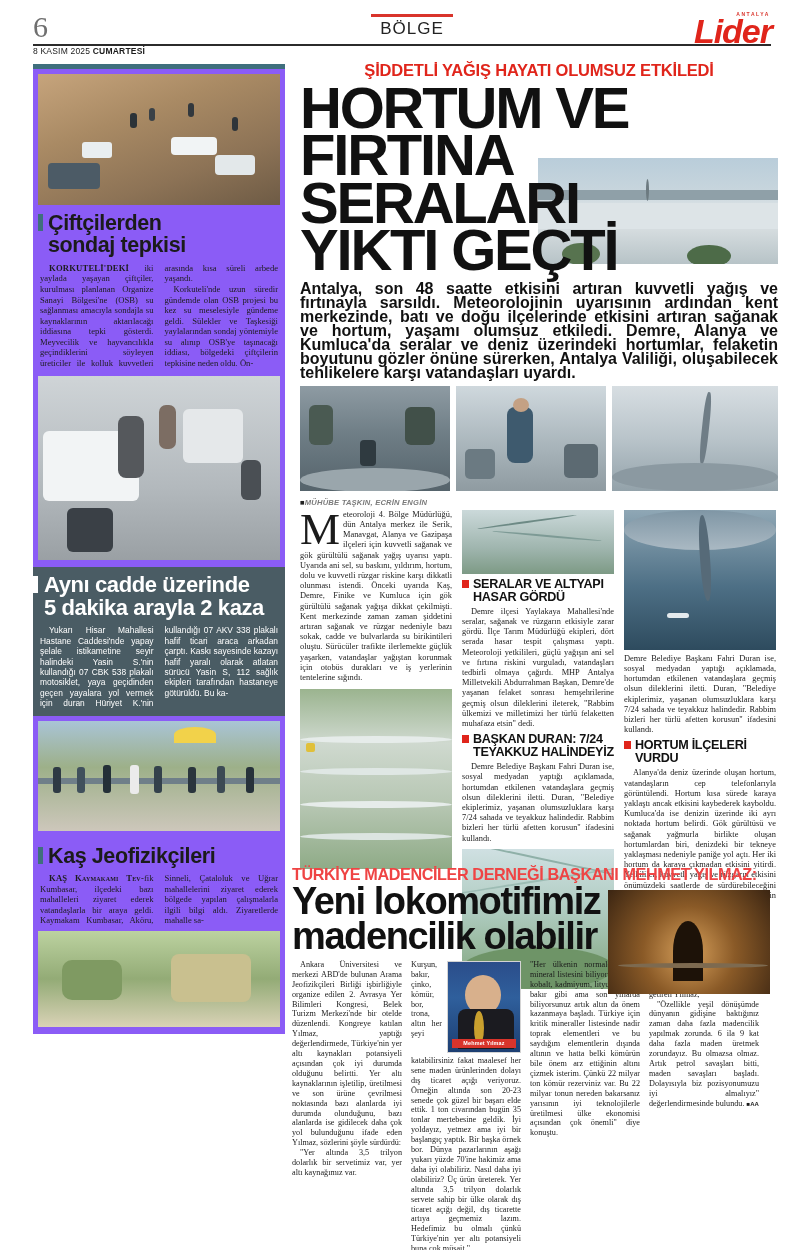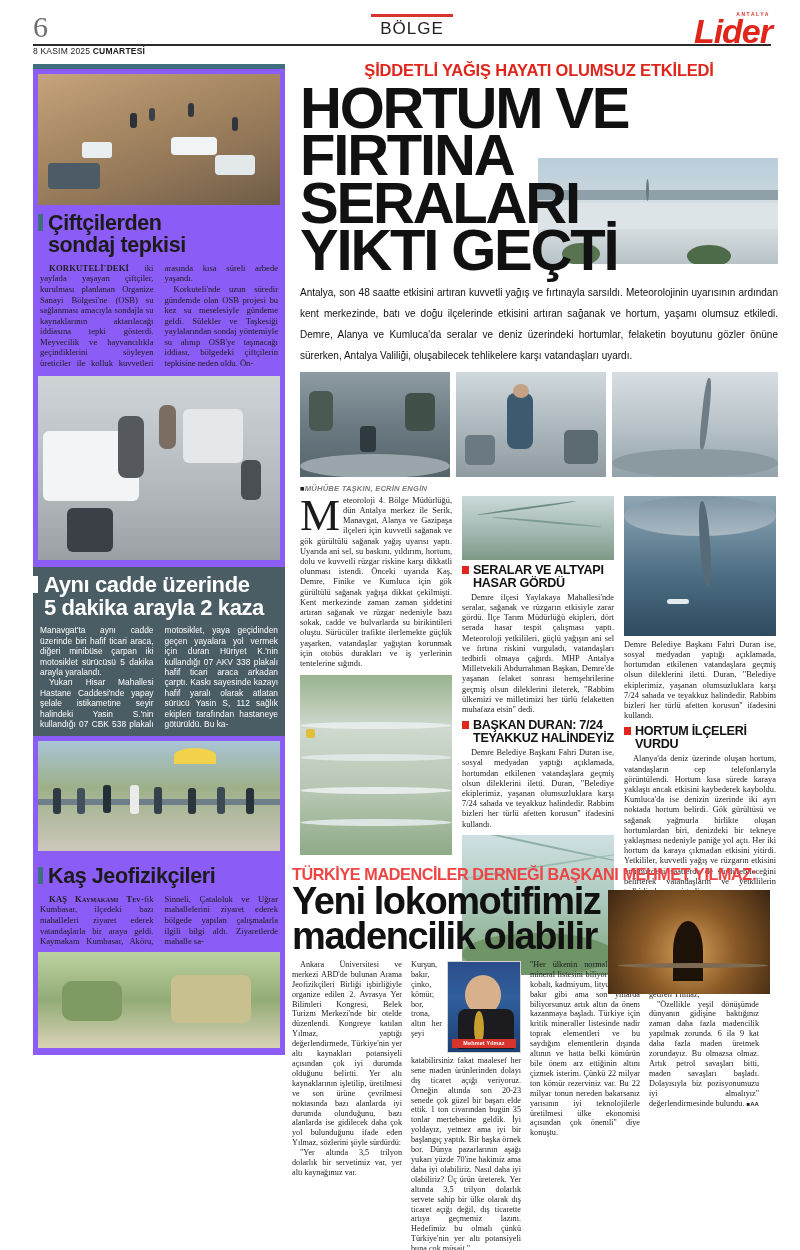--- a/index.html
+++ b/index.html
@@ -91,22 +91,22 @@
     font-size:58px; line-height:.82; color:#111; letter-spacing:-2.2px;
     text-transform:uppercase; margin-top:2px;
   }
   .mainhead span { display:block; }
   .head-photo {
     position:absolute; right:0px; top:96px; width:240px; height:106px;
     background:#9fb0b8; overflow:hidden; z-index:0;
   }
   .mainhead-wrap { position:relative; z-index:2; }
   .spot {
-    font-family:"Liberation Sans", sans-serif; font-size:10px; line-height:21px;
-    color:#111; text-align:justify; margin-top:8px; font-weight:400;
+    font-family:"Liberation Sans", sans-serif; font-size:16px; line-height:14px;
+    color:#111; text-align:justify; margin-top:8px; font-weight:700;
   }
 
   .photorow { display:flex; gap:6px; margin-top:6px; }
   .photorow .p { height:105px; background:#a9b6bc; overflow:hidden; position:relative;}
 
   .byline {
     font-family:"Liberation Sans", sans-serif; font-weight:700; font-style:italic;
     font-size:7.6px; color:#7a7a7a; margin:7px 0 3px; letter-spacing:.2px;
   }
   .byline::before { content:"\25A0 "; color:#222; font-style:normal; }
@@ -227,21 +227,20 @@
     </div>
   </div>
 
   <div class="dark-block">
     <div class="lhead">
       <span>Aynı cadde üzerinde</span><br>
       <span>5 dakika arayla 2 kaza</span>
     </div>
     <div class="twocol" style="padding:0 7px 7px">
       <div class="bodytxt">
-        <p class="first" style="text-indent:0">Manavgat'ta aynı cadde üzerinde biri hafif ticari araca, diğeri minibüse çarpan iki motosiklet sürücüsü 5 dakika arayla yaralandı.</p>
         <p>Yukarı Hisar Mahallesi Hastane Caddesi'nde yapay şelale istikametine seyir halindeki Yasin S.'nin kullandığı 07 CBK 538 plakalı motosiklet, yaya geçidinden geçen yayalara yol vermek için duran Hüriyet K.'nin kullandığı 07 AKV 338 plakalı hafif ticari araca arkadan çarptı. Kaskı sayesinde kazayı hafif yaralı olarak atlatan sürücü Yasin S, 112 sağlık ekipleri tarafından hastaneye götürüldü. Bu ka-</p>
       </div>
     </div>
   </div>
 
   <div class="lblock">
     <div class="photo" style="height:110px">
       <div class="ph-inner" style="background:linear-gradient(180deg,#a9c4d6 0%,#9db089 42%,#cdc7bb 100%)"></div>
       <div class="blob" style="left:56%;top:6%;width:42px;height:16px;background:#f2d24a;border-radius:50% 50% 0 0"></div>
       <div class="blob" style="left:0%;top:52%;width:252px;height:6px;background:#6f7f89;border-radius:0"></div>

